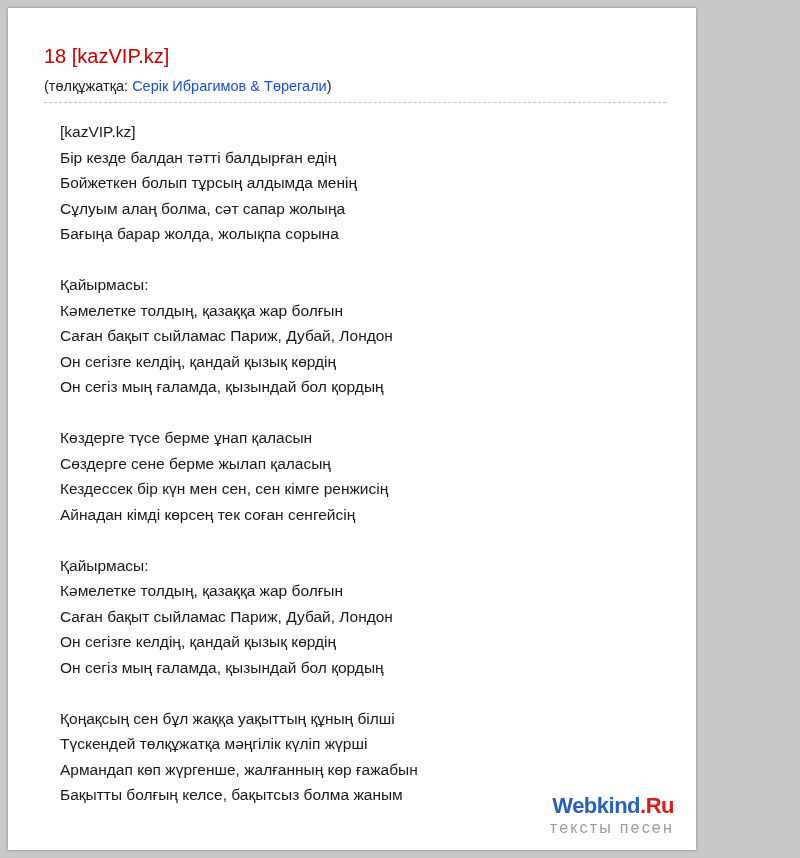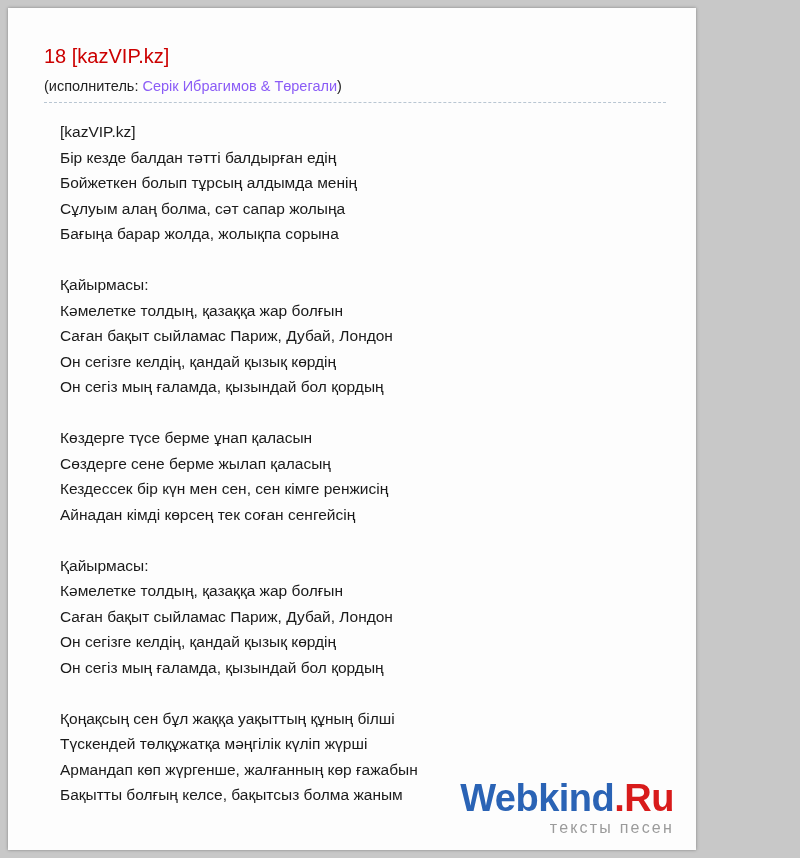--- a/index.html
+++ b/index.html
@@ -35,41 +35,41 @@
     font-weight: normal;
   }
   .performer-line {
     font-size: 14.5px;
     color: #222222;
     padding-bottom: 8px;
     border-bottom: 1px dashed #b9c6d2;
     margin-bottom: 16px;
   }
   .performer-link {
-    color: #8b5cf6;
+    color: #1d4ed8;
     text-decoration: none;
   }
   .lyrics {
     font-size: 15.5px;
     line-height: 25.5px;
     color: #1a1a1a;
     white-space: pre-wrap;
     margin: 16px;
     font-family: "Liberation Sans", sans-serif;
   }
   .watermark {
     position: absolute;
     right: 22px;
     bottom: 14px;
     text-align: right;
     line-height: 1;
     user-select: none;
   }
   .wm-main {
-    font-size: 38px;
+    font-size: 22px;
     font-weight: bold;
     letter-spacing: -0.5px;
   }
   .wm-web {
     color: #2a63b5;
   }
   .wm-kind {
     color: #2a63b5;
   }
   .wm-ru {
@@ -84,21 +84,21 @@
 </style>
 </head>
 <body>
 
 <div class="page">
   <div class="content">
 
     <h1 class="song-title">18 [kazVIP.kz]</h1>
 
     <div class="performer-line">
-      <span>(исполнитель: </span><a class="performer-link" href="#">Серік Ибрагимов &amp; Төрегали</a><span>)</span>
+      <span>(төлқұжатқа: </span><a class="performer-link" href="#">Серік Ибрагимов &amp; Төрегали</a><span>)</span>
     </div>
 
     <pre class="lyrics">[kazVIP.kz]
 Бір кезде балдан тәтті балдырған едің
 Бойжеткен болып тұрсың алдымда менің
 Сұлуым алаң болма, сәт сапар жолыңа
 Бағыңа барар жолда, жолықпа сорына
 
 Қайырмасы:
 Кәмелетке толдың, қазаққа жар болғын

